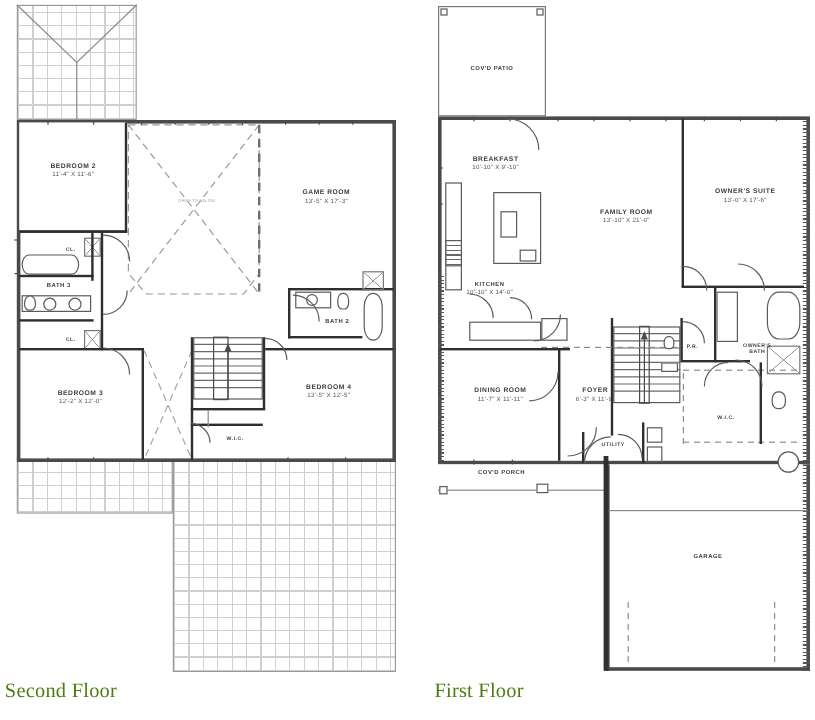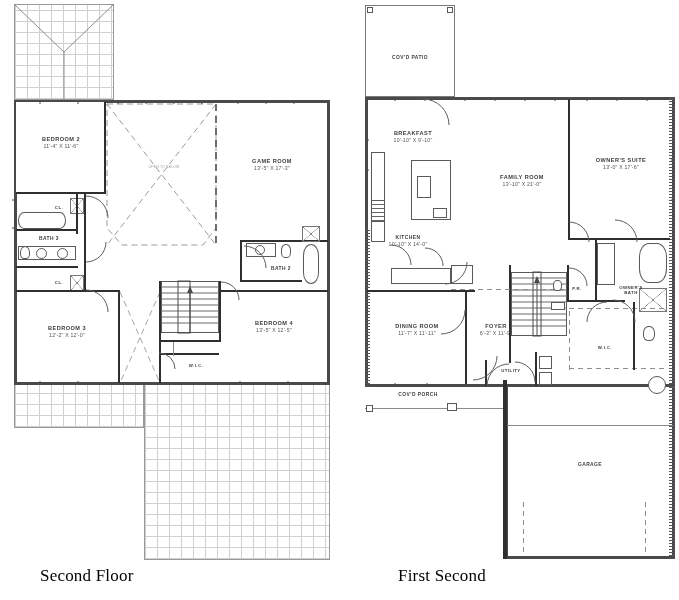--- a/index.html
+++ b/index.html
@@ -37,21 +37,21 @@
      background-image:
        repeating-linear-gradient(0deg,#cfcfcf 0 1px,transparent 1px 11px),
        repeating-linear-gradient(90deg,#cfcfcf 0 1px,transparent 1px 12px);
      border:1px solid #9a9a9a;box-sizing:border-box;}
 
   .fixt{position:absolute;border:1px solid #5a5a5a;background:#fff;box-sizing:border-box;}
   .fixt.r{border-radius:50%;}
   .fixt.rb{border-radius:10px/14px;}
 
   .floor-title{position:absolute;font-family:"Liberation Serif",serif;
-     font-size:17px;color:#000000;letter-spacing:.2px;margin-left:36px;}
+     font-size:17px;color:#4d7c0f;letter-spacing:.2px;}
 
   .xbox{position:absolute;border:1px solid #777;box-sizing:border-box;}
   .xbox:before,.xbox:after{content:"";position:absolute;left:0;top:0;width:100%;height:100%;}
   .xbox:before{background:linear-gradient(to top right,transparent calc(50% - .5px),#777 50%,transparent calc(50% + .5px));}
   .xbox:after{background:linear-gradient(to bottom right,transparent calc(50% - .5px),#777 50%,transparent calc(50% + .5px));}
 </style>
 </head>
 <body>
 
 <div class="plan" style="left:0;top:0;width:340px;height:560px;">
@@ -370,14 +370,14 @@
       <path d="M214,222 A20,20 0 0,1 234,242" transform="translate(0,0)"></path>
       <path d="M262,220 A22,22 0 0,1 284,242" transform="translate(-2,0)"></path>
       <path d="M214,268 A18,18 0 0,1 232,286"></path>
       <path d="M262,300 A22,22 0 0,1 284,322" transform="translate(-4,0)"></path>
       <path d="M252,302 A20,20 0 0,0 232,322"></path>
       <path d="M160,362 A20,20 0 0,1 180,382"></path>
       <path d="M132,386 A22,22 0 0,1 154,364"></path>
     </g>
   </svg>
 
-  <div class="floor-title" style="left:7px;top:566px;">First Second</div>
+  <div class="floor-title" style="left:7px;top:566px;">First Floor</div>
 </div>
 
 </body></html>

